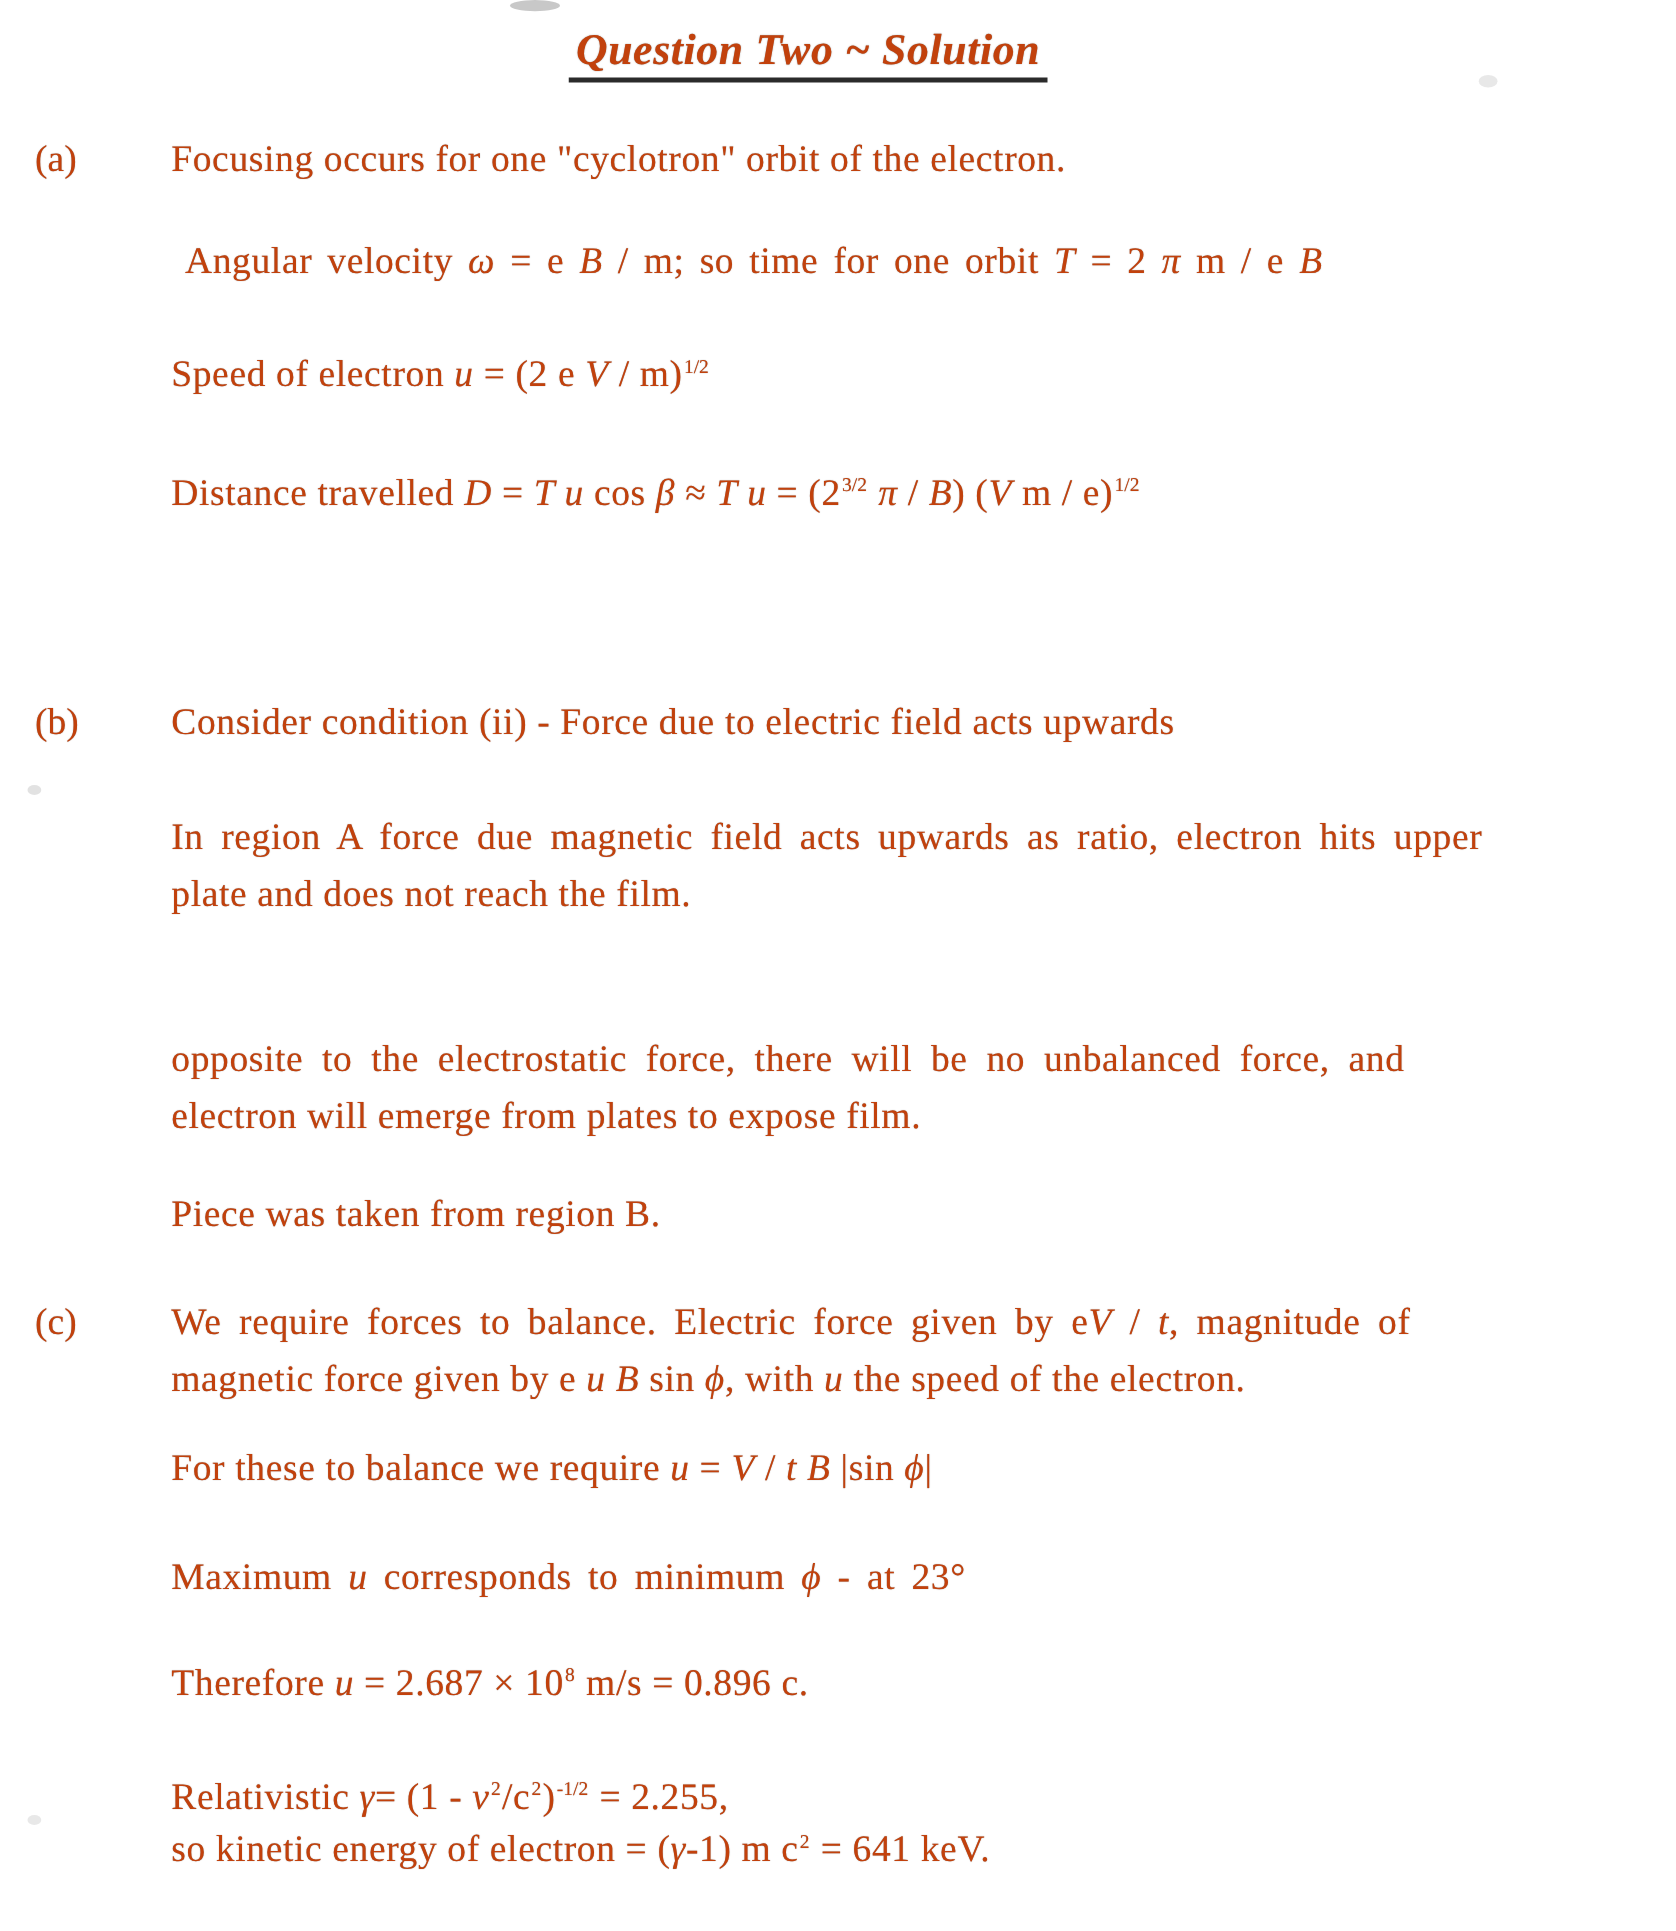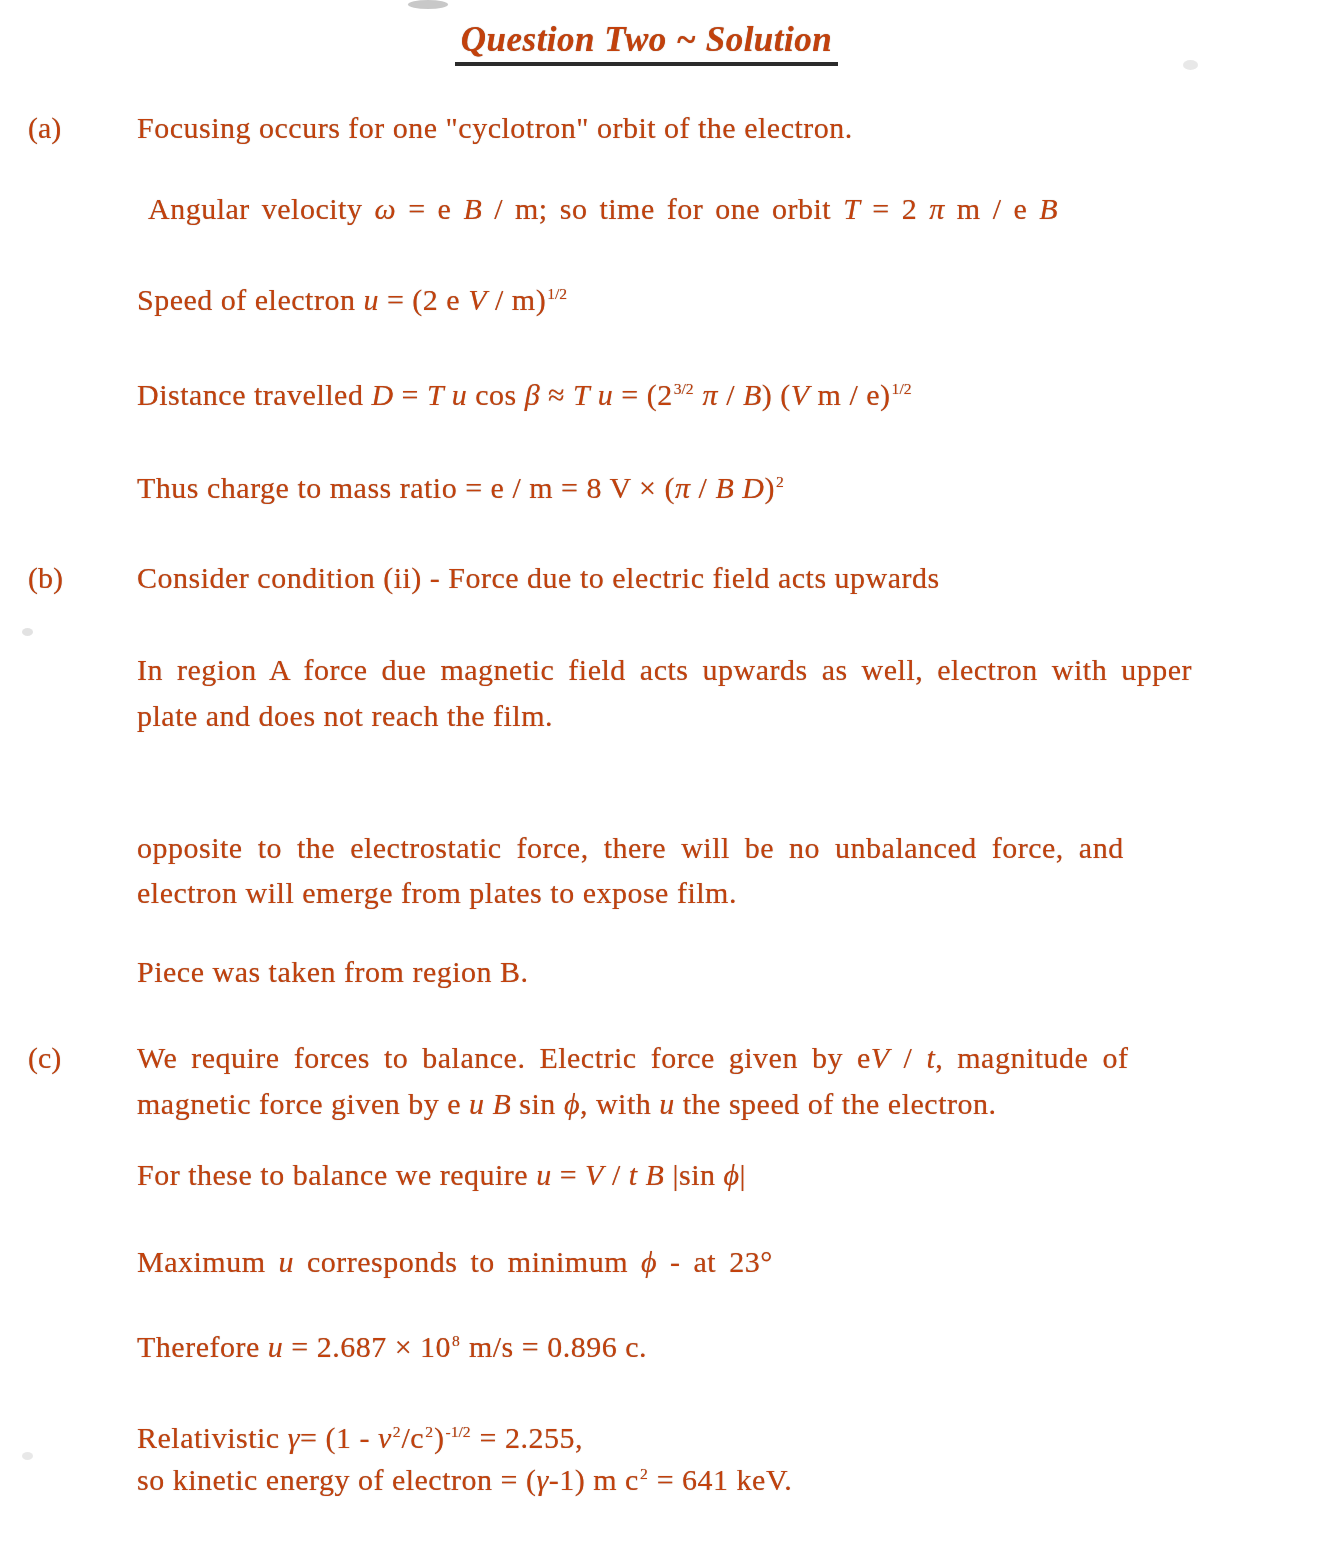--- a/index.html
+++ b/index.html
@@ -78,32 +78,29 @@
   </div>
 
   <div class="row" style="top:280px">
     <span>Speed of electron </span><span class="i">u</span><span> = (2 e </span><span class="i">V</span><span> / m)</span><span class="sup">1/2</span>
   </div>
 
   <div class="row" style="top:375px">
     <span>Distance travelled  </span><span class="i">D</span><span> = </span><span class="i">T u</span><span> cos </span><span class="i">β</span><span> ≈ </span><span class="i">T u</span><span> = (2</span><span class="sup">3/2</span><span> </span><span class="i">π</span><span> / </span><span class="i">B</span><span>) (</span><span class="i">V</span><span> m / e)</span><span class="sup">1/2</span>
   </div>
 
-  <div class="row" style="top:468px">
-    <span>Thus charge to mass ratio = e / m = 8 V ×  (</span><span class="i">π</span><span> / </span><span class="i">B D</span><span>)</span><span class="sup">2</span>
-  </div>
 
   <div class="label" style="top:558px">(b)</div>
 
   <div class="row" style="top:558px">
     <span>Consider condition (ii) - Force due to electric field acts upwards</span>
   </div>
 
   <div class="row ws6" style="top:650px">
-    <span>In region A force due magnetic field acts upwards as well, electron with upper</span>
+    <span>In region A force due magnetic field acts upwards as ratio, electron hits upper</span>
   </div>
   <div class="row" style="top:696px">
     <span>plate and does not reach the film.</span>
   </div>
 
   <div class="row ws7" style="top:828px">
     <span>opposite to the electrostatic force, there will be no unbalanced force, and</span>
   </div>
   <div class="row" style="top:952px">
     <span>Piece was taken from region B.</span>

